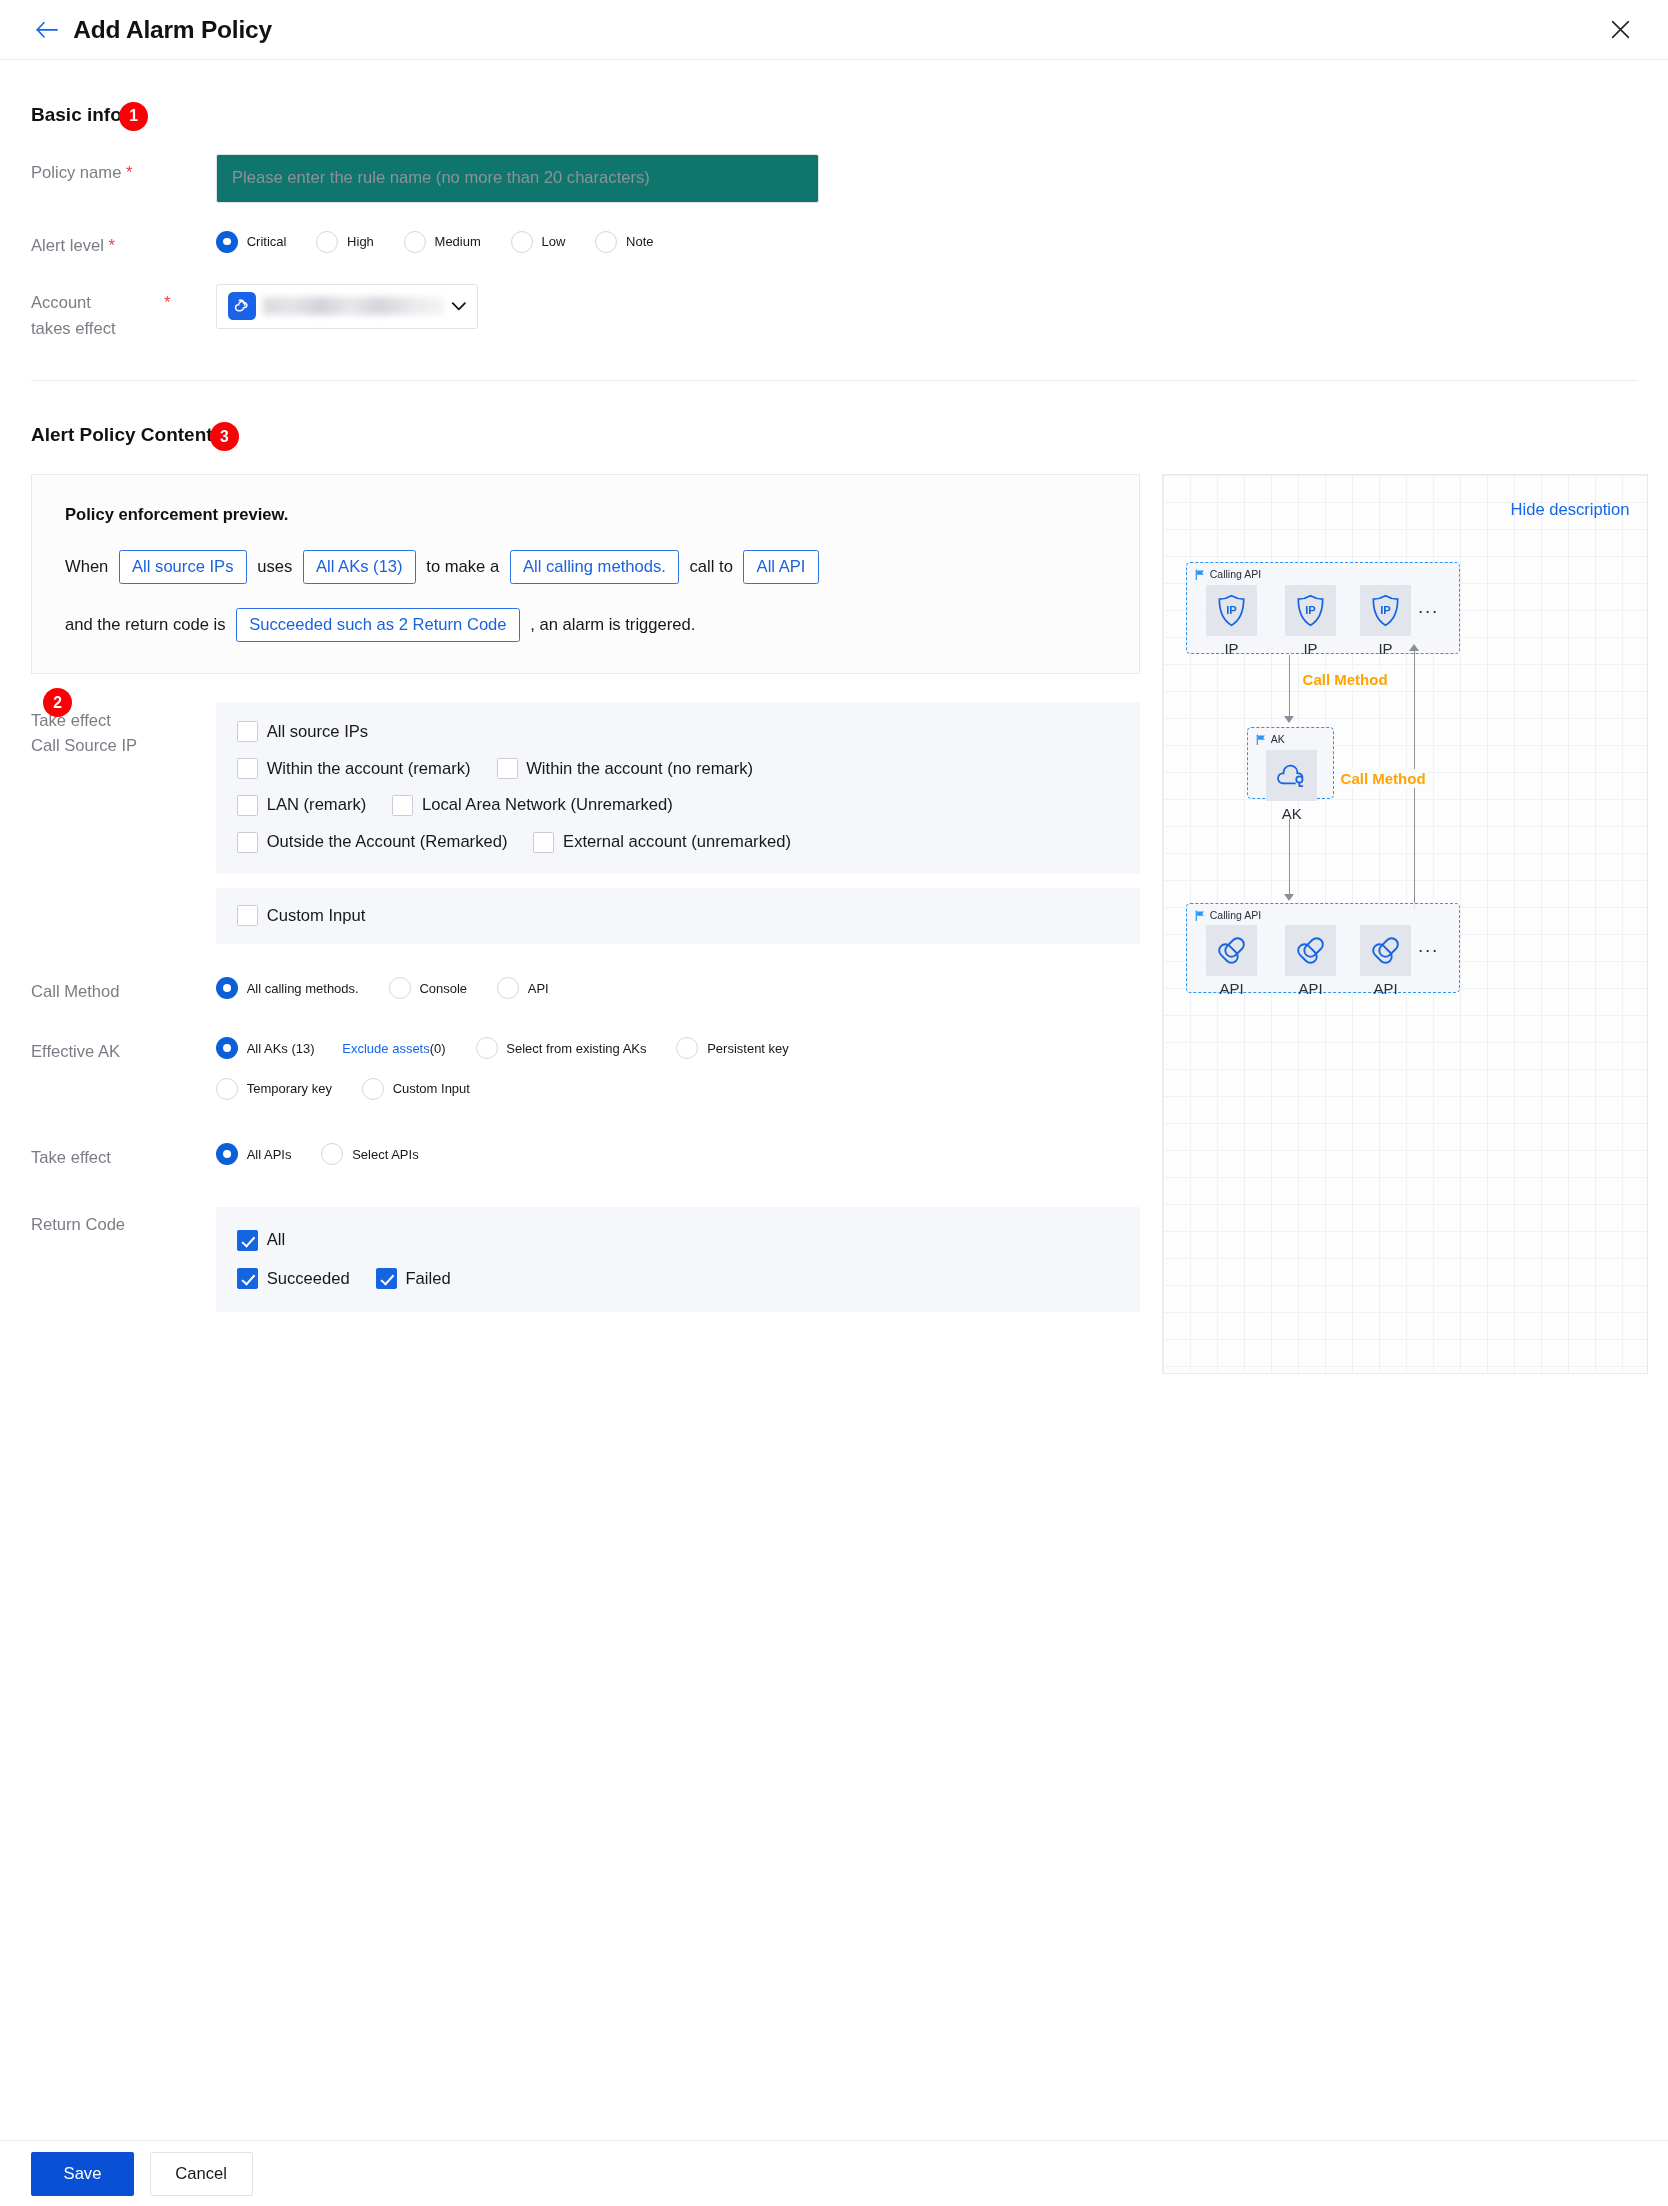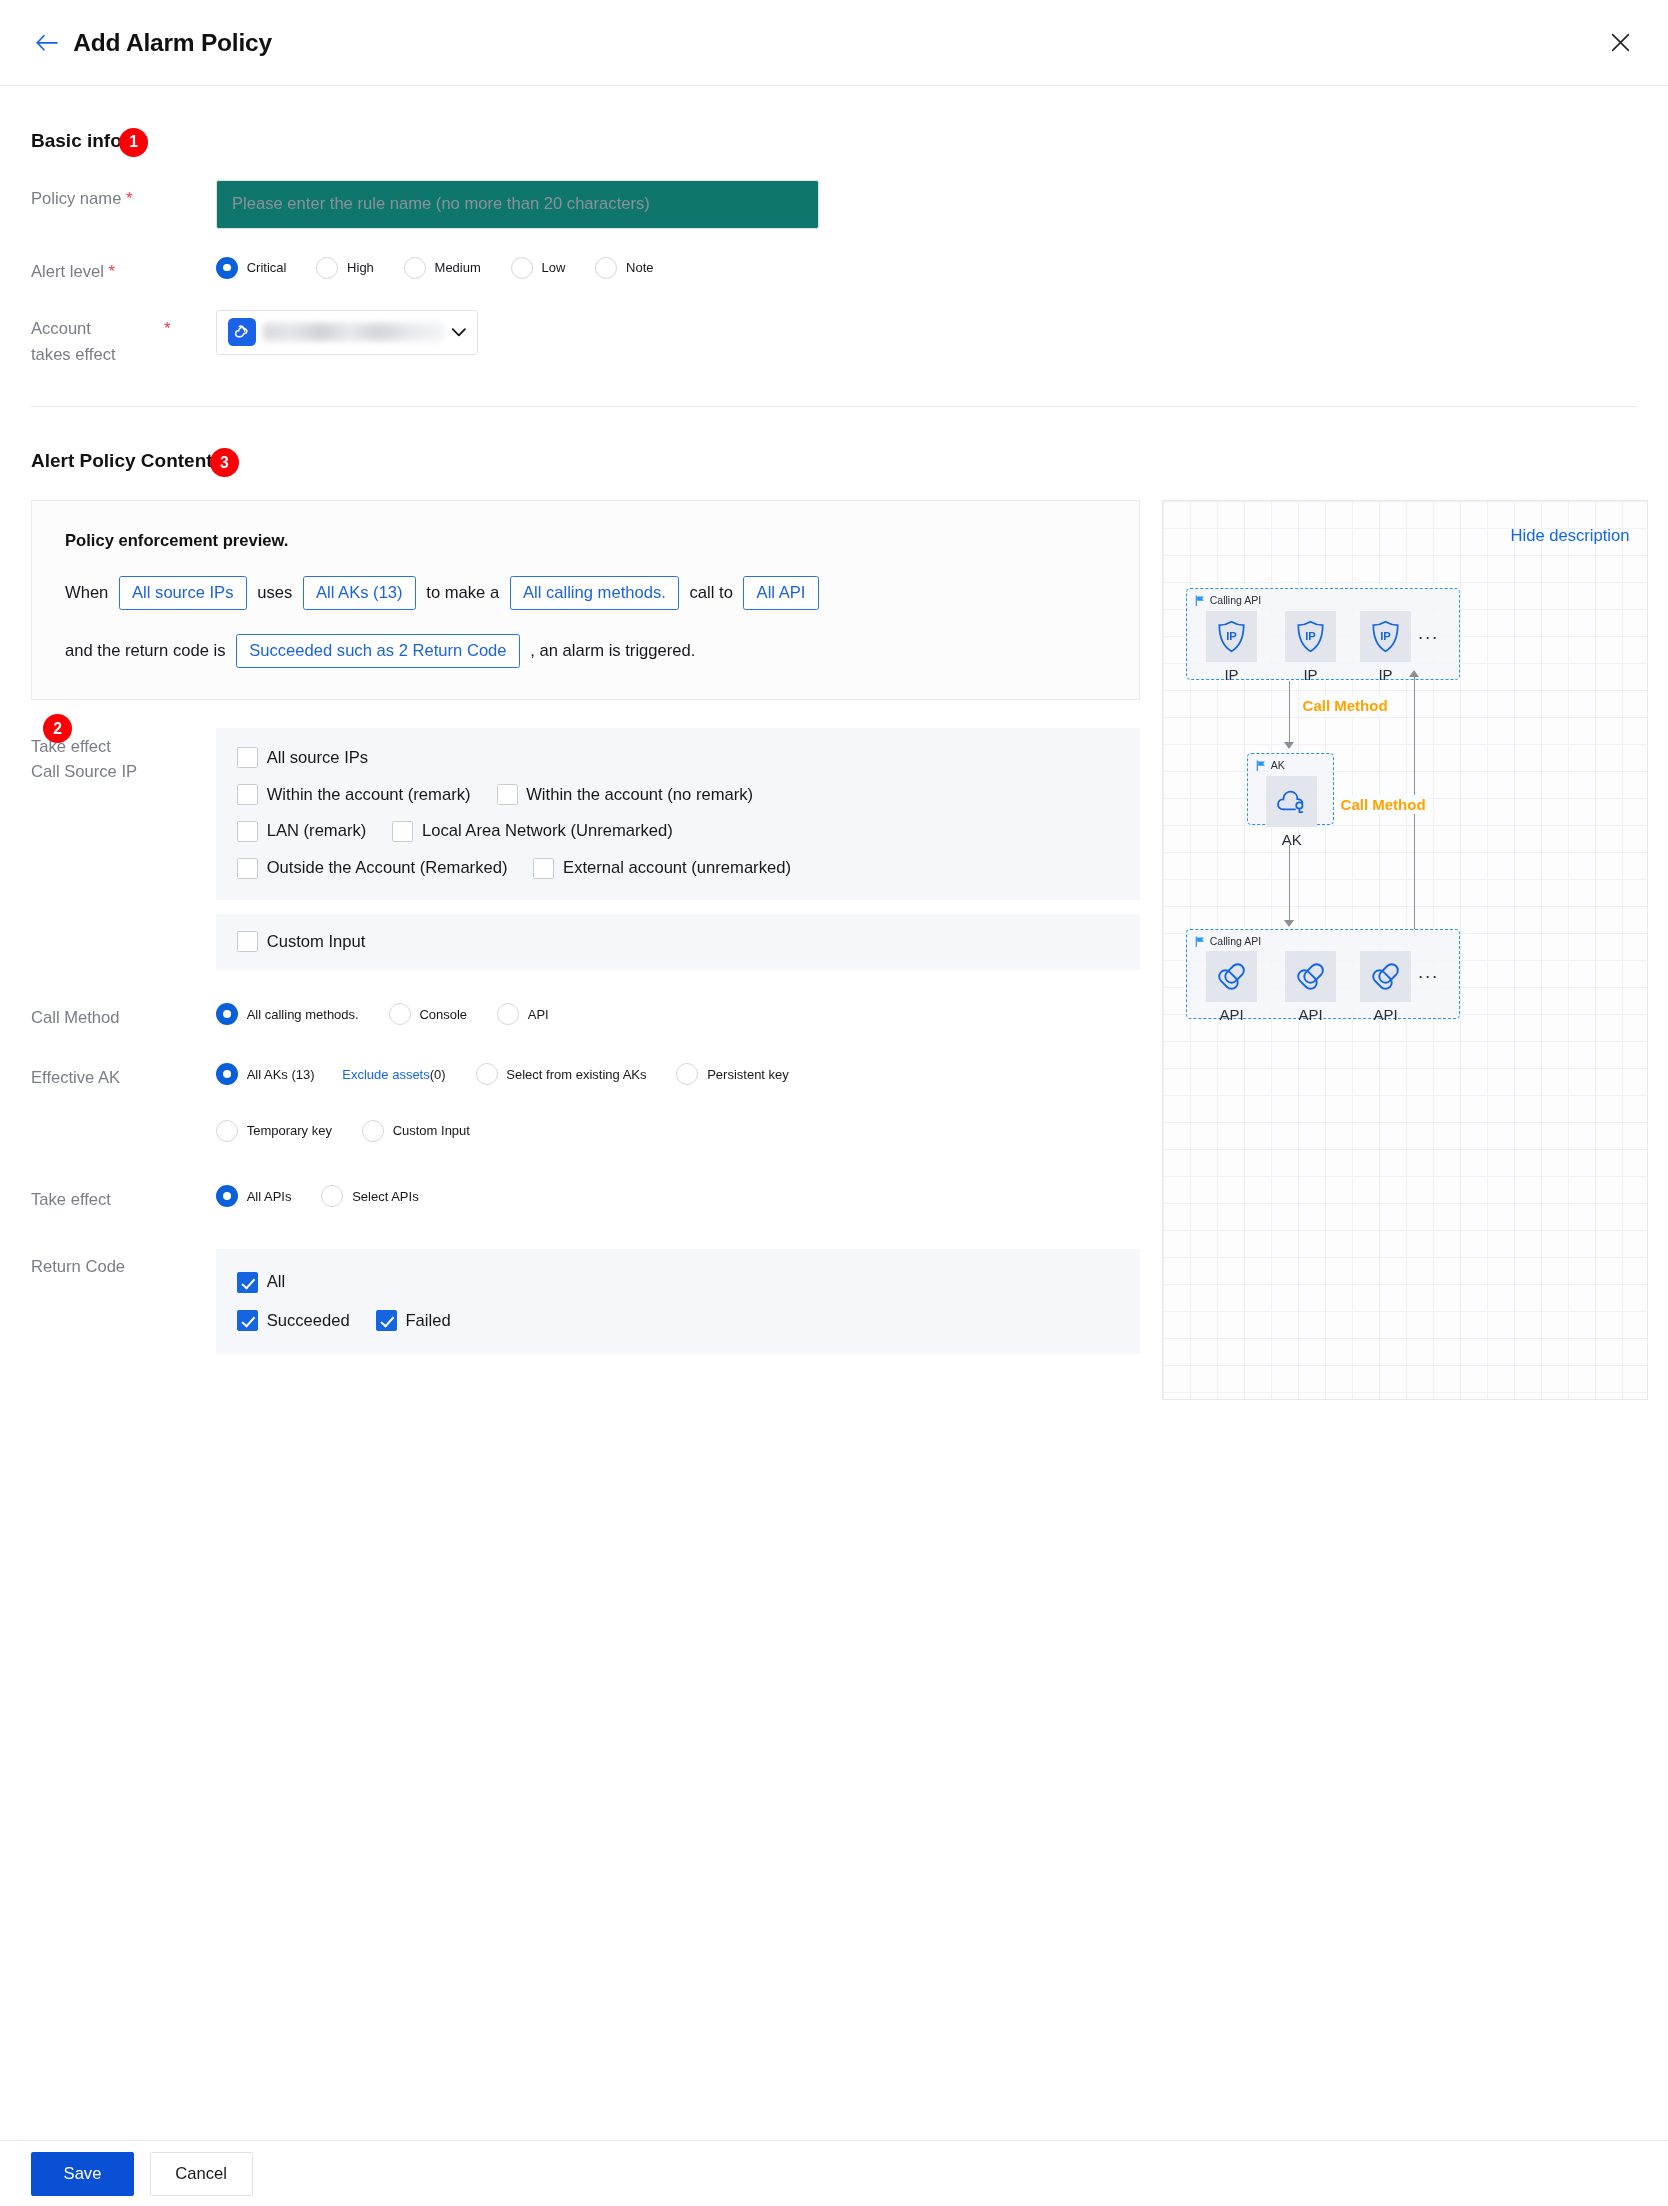--- a/index.html
+++ b/index.html
@@ -8,21 +8,21 @@
     width:1668px; height:2206px;
     background:#ffffff;
     font-family:"Liberation Sans", sans-serif;
     color:#111;
     position:relative;
     overflow:hidden;
   }
 
   
   .titlebar {
-    height:86px;
+    height:60px;
     border-bottom:0.9px solid #e8e9eb;
     display:flex; align-items:center;
     padding:0 31px;
     position:relative;
   }
   .back-arrow {
     width:30px; height:30px;
     display:flex; align-items:center; justify-content:center;
     cursor:pointer;
     color:#1366ec;
@@ -465,21 +465,21 @@
               <span class="radio-label plain-inline" style="margin-left:0; margin-right:30px;">(0)</span>
               <div class="radio-item">
                 <span class="radio"></span>
                 <span class="radio-label">Select from existing AKs</span>
               </div>
               <div class="radio-item">
                 <span class="radio"></span>
                 <span class="radio-label">Persistent key</span>
               </div>
             </div>
-            <div class="radio-row" style="margin-top:31px;text-align:center;">
+            <div class="radio-row" style="margin-top:15px;text-align:center;">
               <div class="radio-item">
                 <span class="radio"></span>
                 <span class="radio-label">Temporary key</span>
               </div>
               <div class="radio-item">
                 <span class="radio"></span>
                 <span class="radio-label">Custom Input</span>
               </div>
             </div>
           </div>

